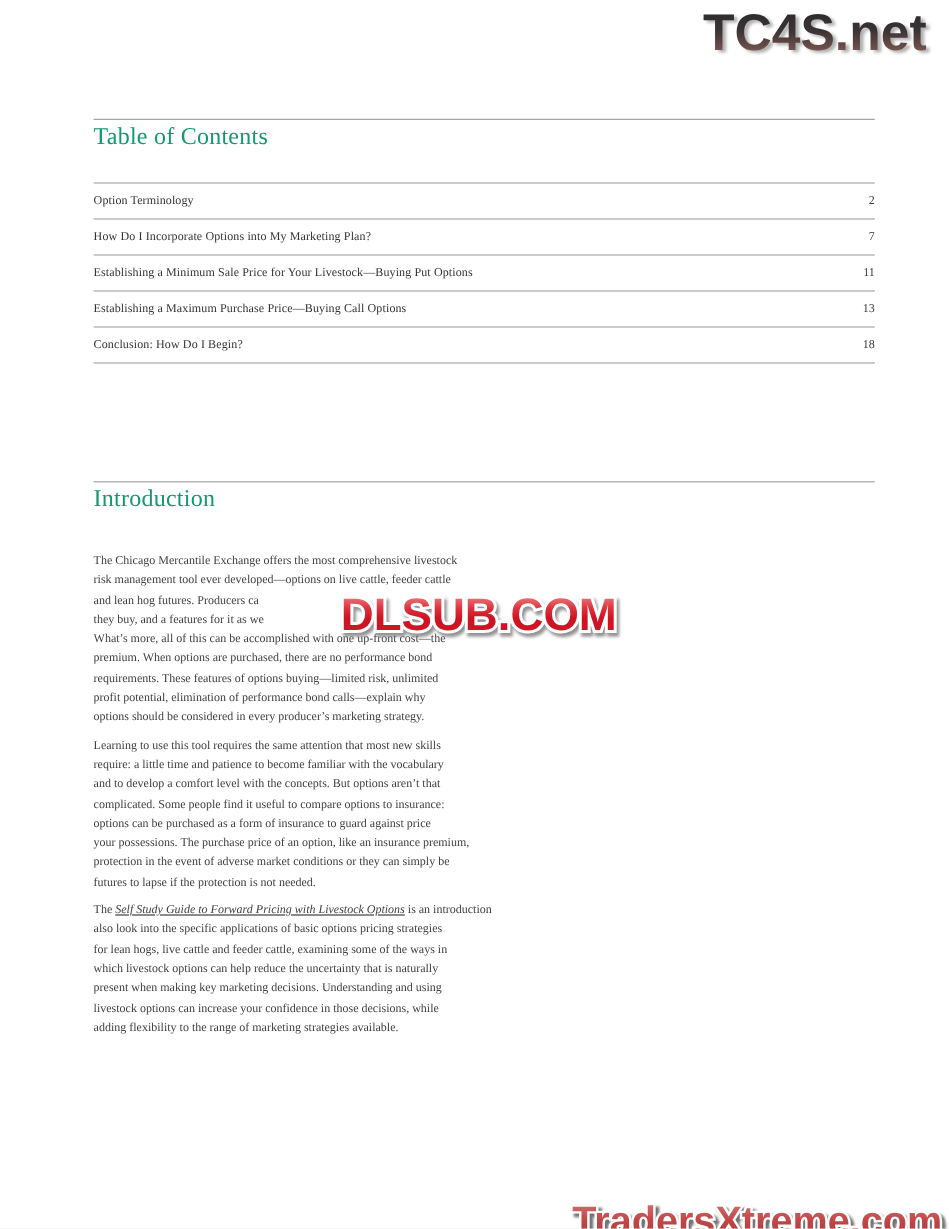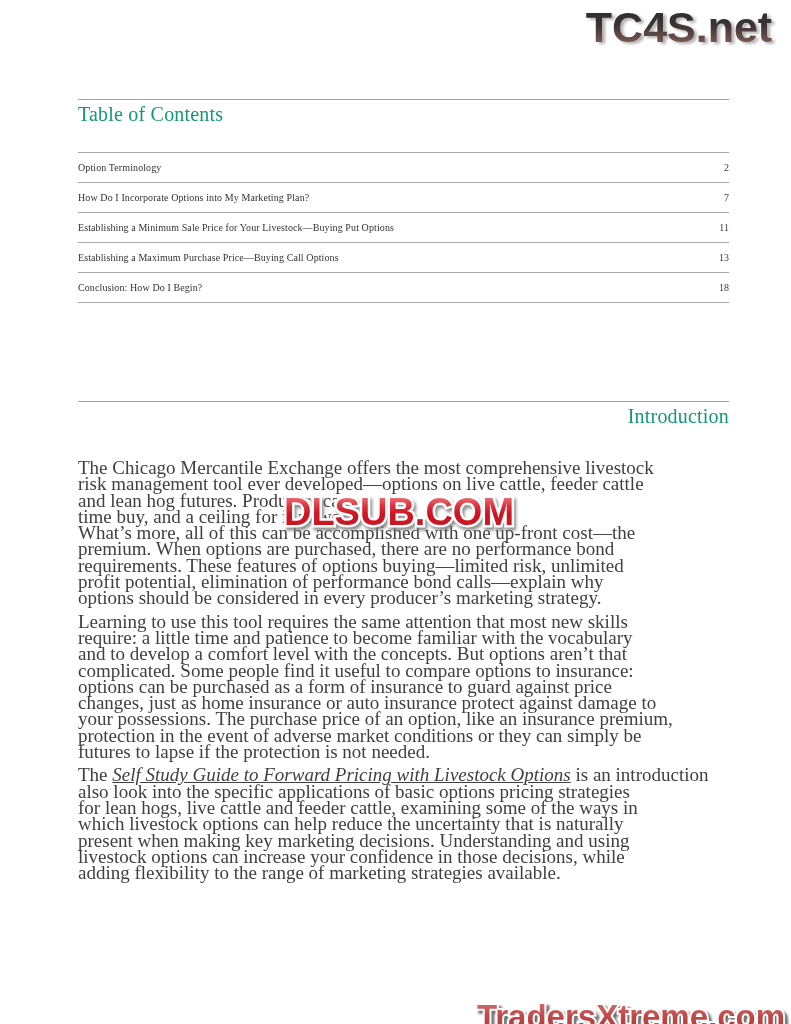--- a/index.html
+++ b/index.html
@@ -24,21 +24,21 @@
   .tc4s-logo svg { filter: drop-shadow(3px 2px 1.5px rgba(150,150,150,0.75)); }
 
   
   .section-heading-block {
     position: absolute;
     left: 78px;
     width: 651px;
     border-top: 1px solid #a3a3a3;
   }
   .section-heading-block.toc-head   { top: 99px;  }
-  .section-heading-block.intro-head { top: 401px; text-align: right; }
+  .section-heading-block.intro-head { top: 401px; }
   .section-heading {
     margin: 3px 0 0 0;
     font-size: 20px;
     font-weight: normal;
     color: #12996f;
     letter-spacing: 0.2px;
   }
 
   
   .toc-list {
@@ -59,21 +59,21 @@
   }
   .toc-row .toc-label { letter-spacing: 0.1px; }
   .toc-row .toc-page  { color: #3a3a3a; }
 
   
   .body-text {
     position: absolute;
     left: 78px;
     top: 460px;
     width: 470px;
-    font-size: 19px;
+    font-size: 10px;
     line-height: 16.3px;
     color: #3f3f3f;
   }
   .para { margin: 0 0 7px 0; }
   .line { white-space: nowrap; }
   .italic { font-style: italic; text-decoration: underline; }
 
   
   .dlsub-watermark {
     position: absolute;
@@ -149,35 +149,34 @@
   <div class="section-heading-block intro-head">
     <h2 class="section-heading">Introduction</h2>
   </div>
 
   <div class="body-text">
 
     <div class="para">
       <div class="line">The Chicago Mercantile Exchange offers the most comprehensive livestock</div>
       <div class="line">risk management tool ever developed—options on live cattle, feeder cattle</div>
       <div class="line">and lean hog futures. Producers ca</div>
-      <div class="line">time buy, and a ceiling for it as we</div>
+      <div class="line">they buy, and a features for it as we</div>
       <div class="line">What’s more, all of this can be accomplished with one up-front cost—the</div>
       <div class="line">premium. When options are purchased, there are no performance bond</div>
       <div class="line">requirements. These features of options buying—limited risk, unlimited</div>
       <div class="line">profit potential, elimination of performance bond calls—explain why</div>
       <div class="line">options should be considered in every producer’s marketing strategy.</div>
     </div>
 
     <div class="para">
       <div class="line">Learning to use this tool requires the same attention that most new skills</div>
       <div class="line">require: a little time and patience to become familiar with the vocabulary</div>
       <div class="line">and to develop a comfort level with the concepts. But options aren’t that</div>
       <div class="line">complicated. Some people find it useful to compare options to insurance:</div>
       <div class="line">options can be purchased as a form of insurance to guard against price</div>
-      <div class="line">changes, just as home insurance or auto insurance protect against damage to</div>
       <div class="line">your possessions. The purchase price of an option, like an insurance premium,</div>
       <div class="line">protection in the event of adverse market conditions or they can simply be</div>
       <div class="line">futures to lapse if the protection is not needed.</div>
     </div>
 
     <div class="para">
       <div class="line"><span>The </span><span class="italic">Self Study Guide to Forward Pricing with Livestock Options</span><span> is an introduction</span></div>
       <div class="line">also look into the specific applications of basic options pricing strategies</div>
       <div class="line">for lean hogs, live cattle and feeder cattle, examining some of the ways in</div>
       <div class="line">which livestock options can help reduce the uncertainty that is naturally</div>

